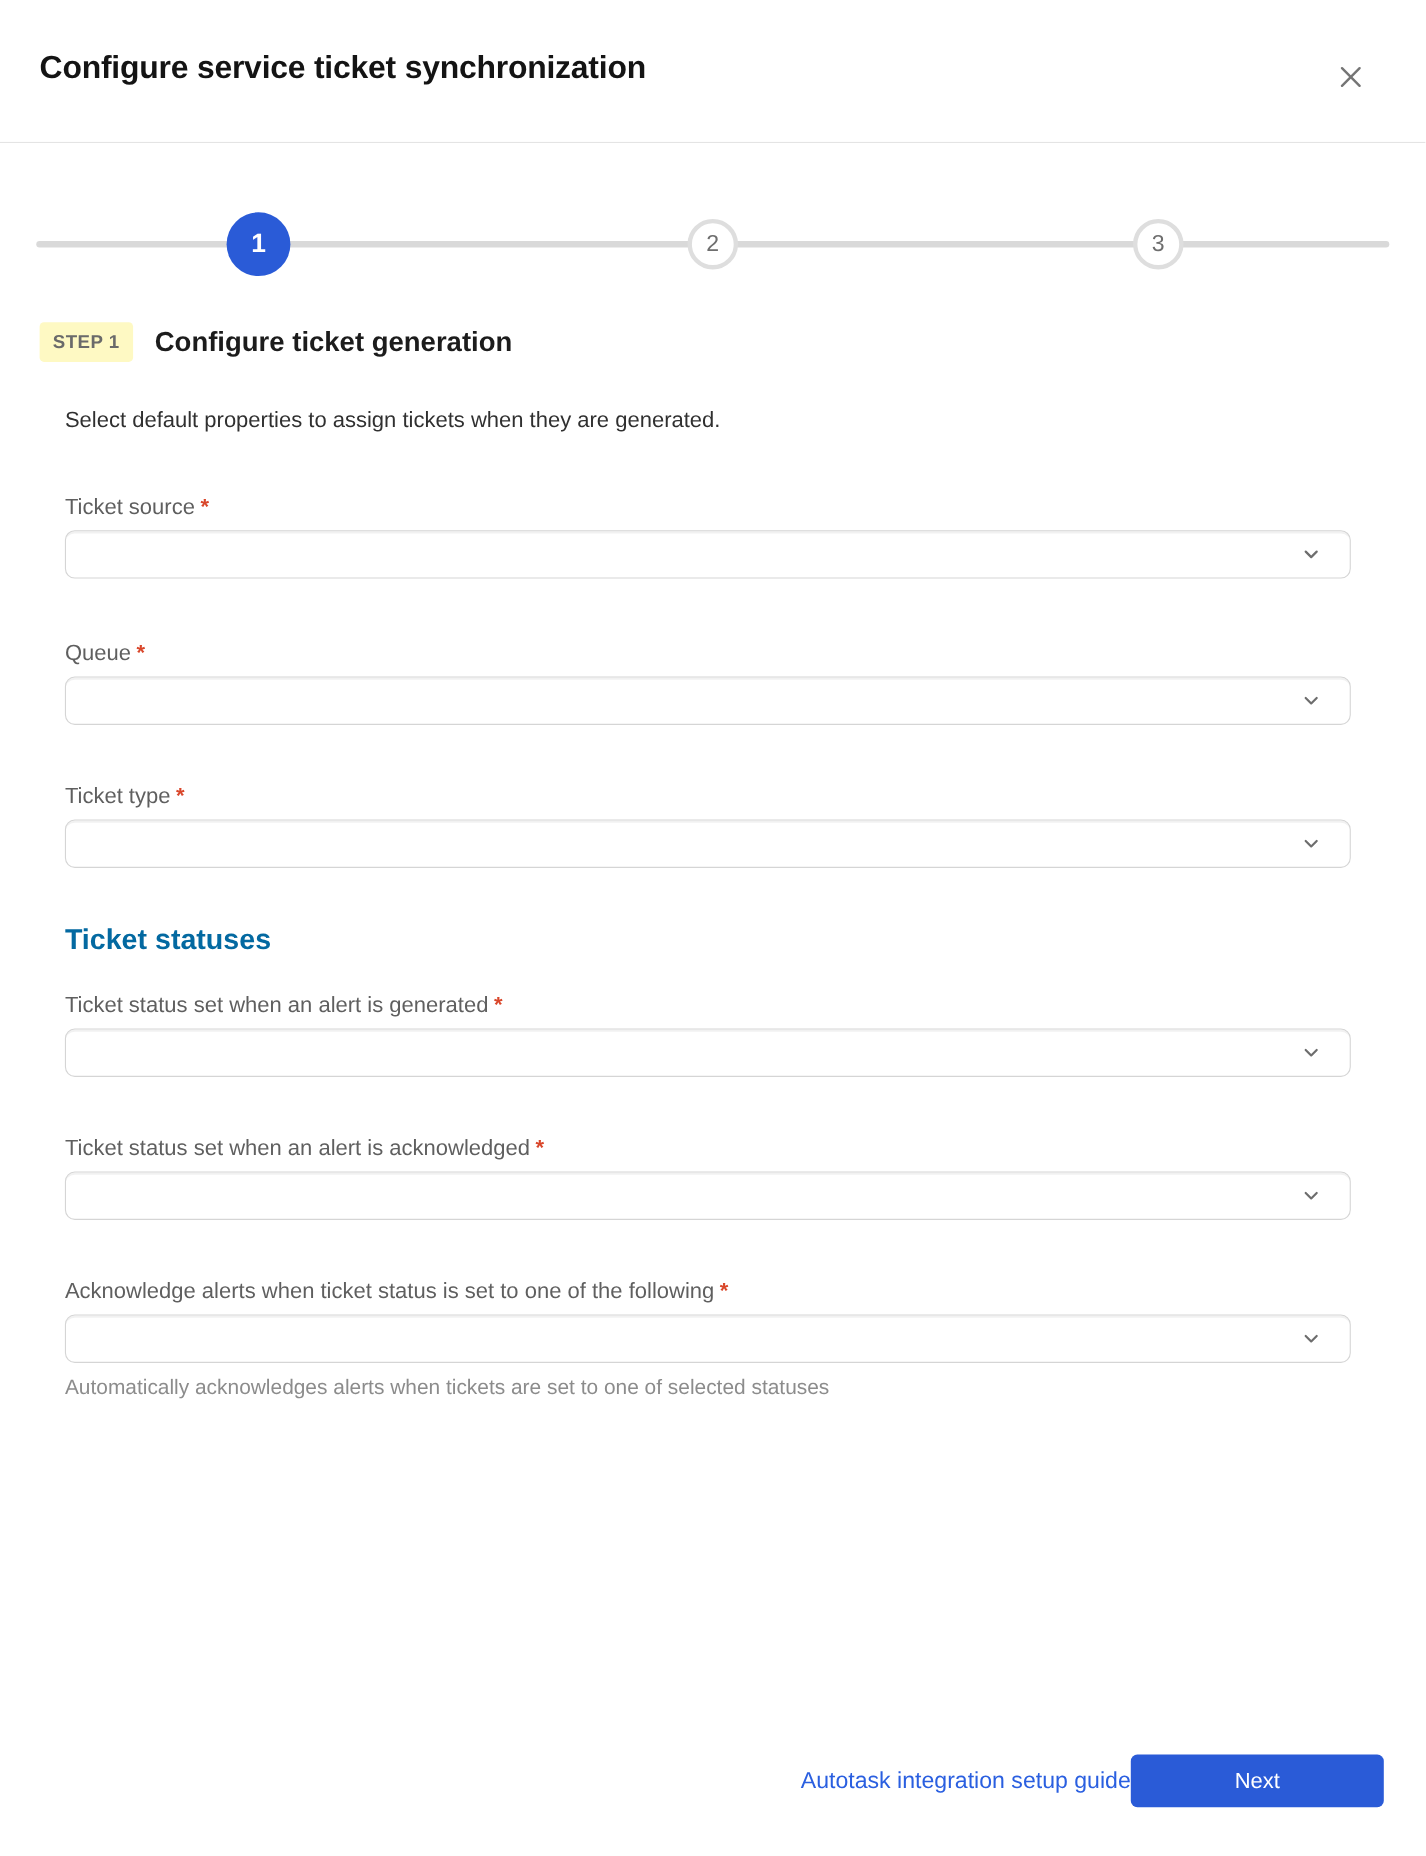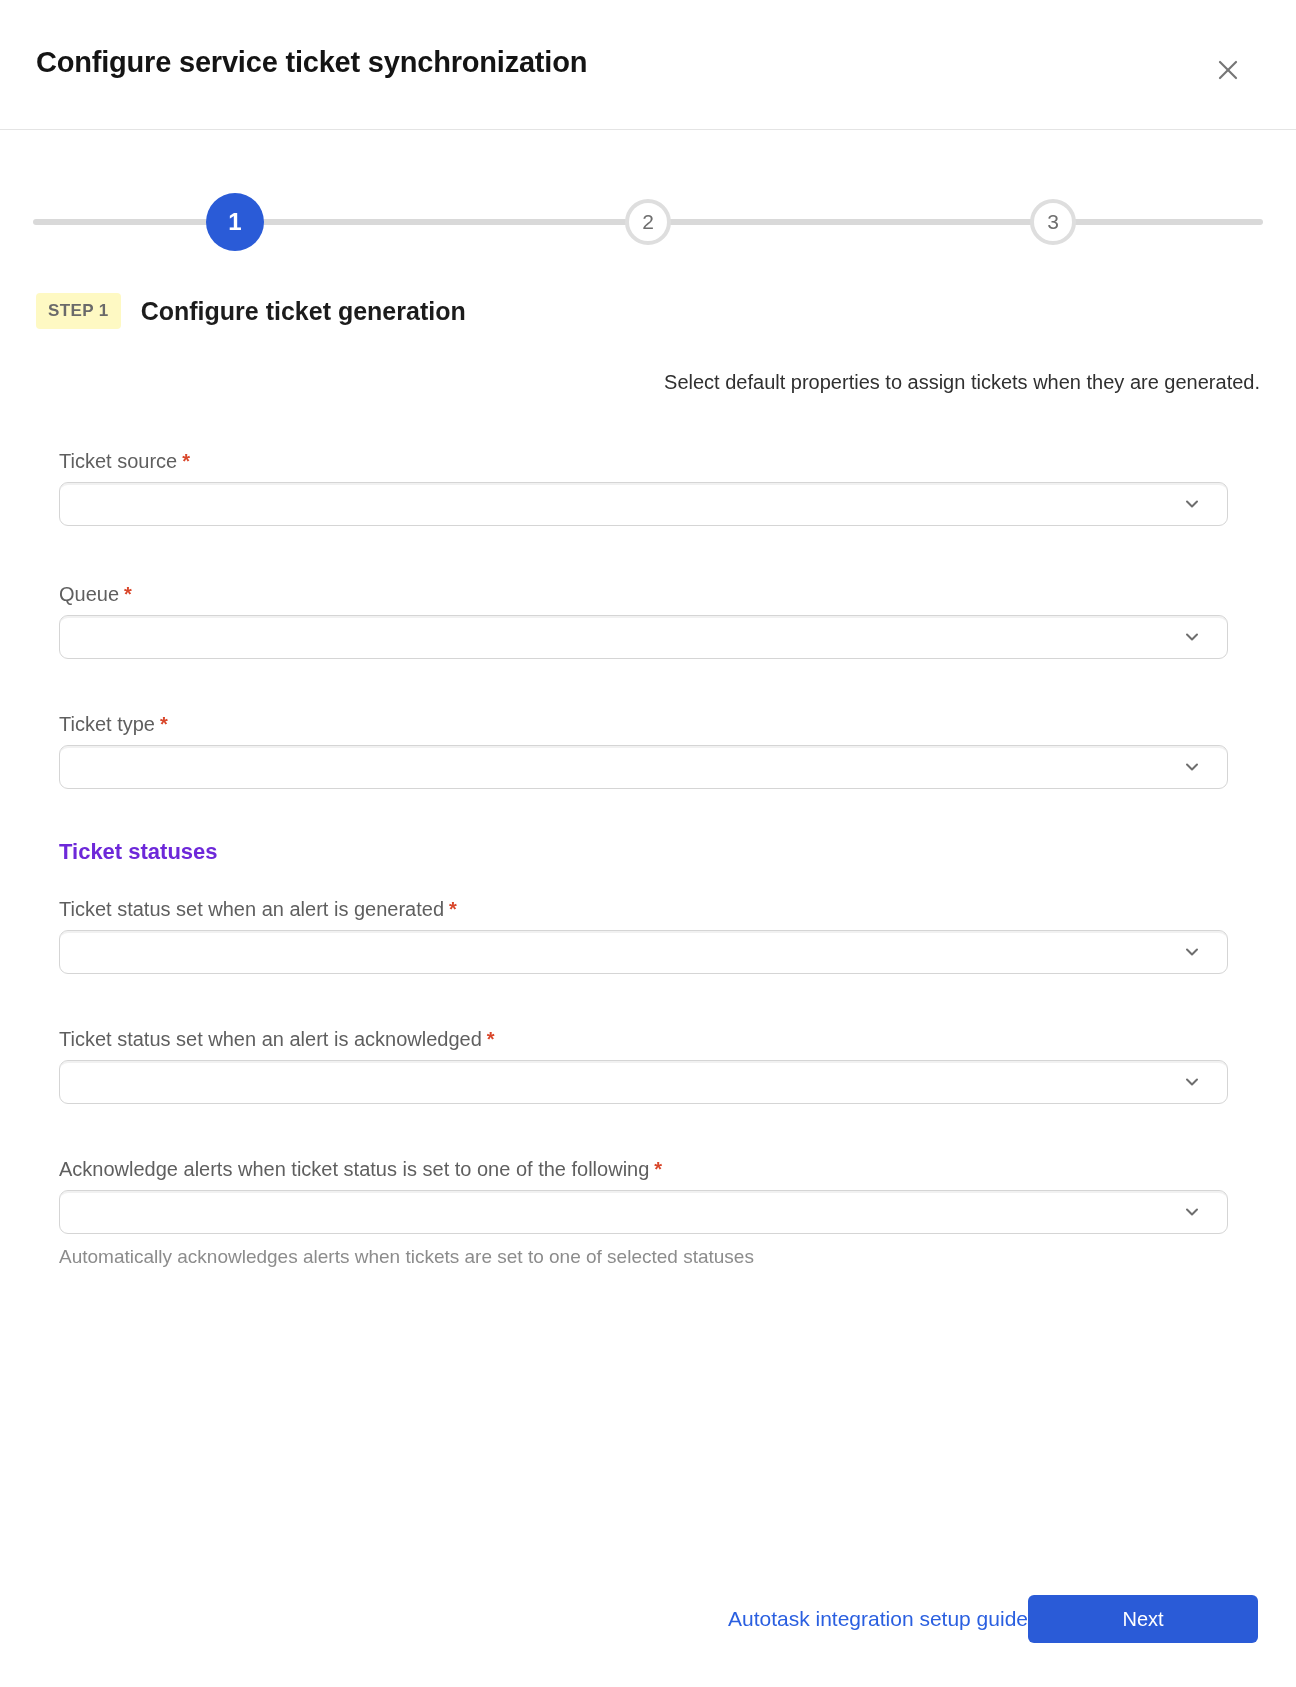--- a/index.html
+++ b/index.html
@@ -95,21 +95,20 @@
     font-size: 25px;
     font-weight: 700;
     color: #1c1c1c;
   }
 
   .intro-text {
     margin: 40px 36px 0 59px;
     font-size: 20px;
     line-height: 27px;
     color: #303030;
-    text-align: right;
   }
 
   
   .form-area {
     margin-left: 59px;
     width: 1169px;
   }
   .field { margin-top: 53px; }
   .field.first { margin-top: 56px; }
   .field-label {
@@ -144,23 +143,23 @@
     white-space: nowrap;
   }
   .chevron {
     position: absolute;
     right: 26px; top: 50%;
     transform: translateY(-50%);
     display: flex;
   }
   .section-heading {
     margin-top: 50px;
-    font-size: 22px;
-    font-weight: 700;
-    color: #6d28d9;
+    font-size: 26px;
+    font-weight: 700;
+    color: #0369a1;
   }
   .field.after-heading { margin-top: 32px; }
   .helper-text {
     margin-top: 12px;
     font-size: 19px;
     color: #8c8c8c;
   }
 
   
   .modal-footer {

